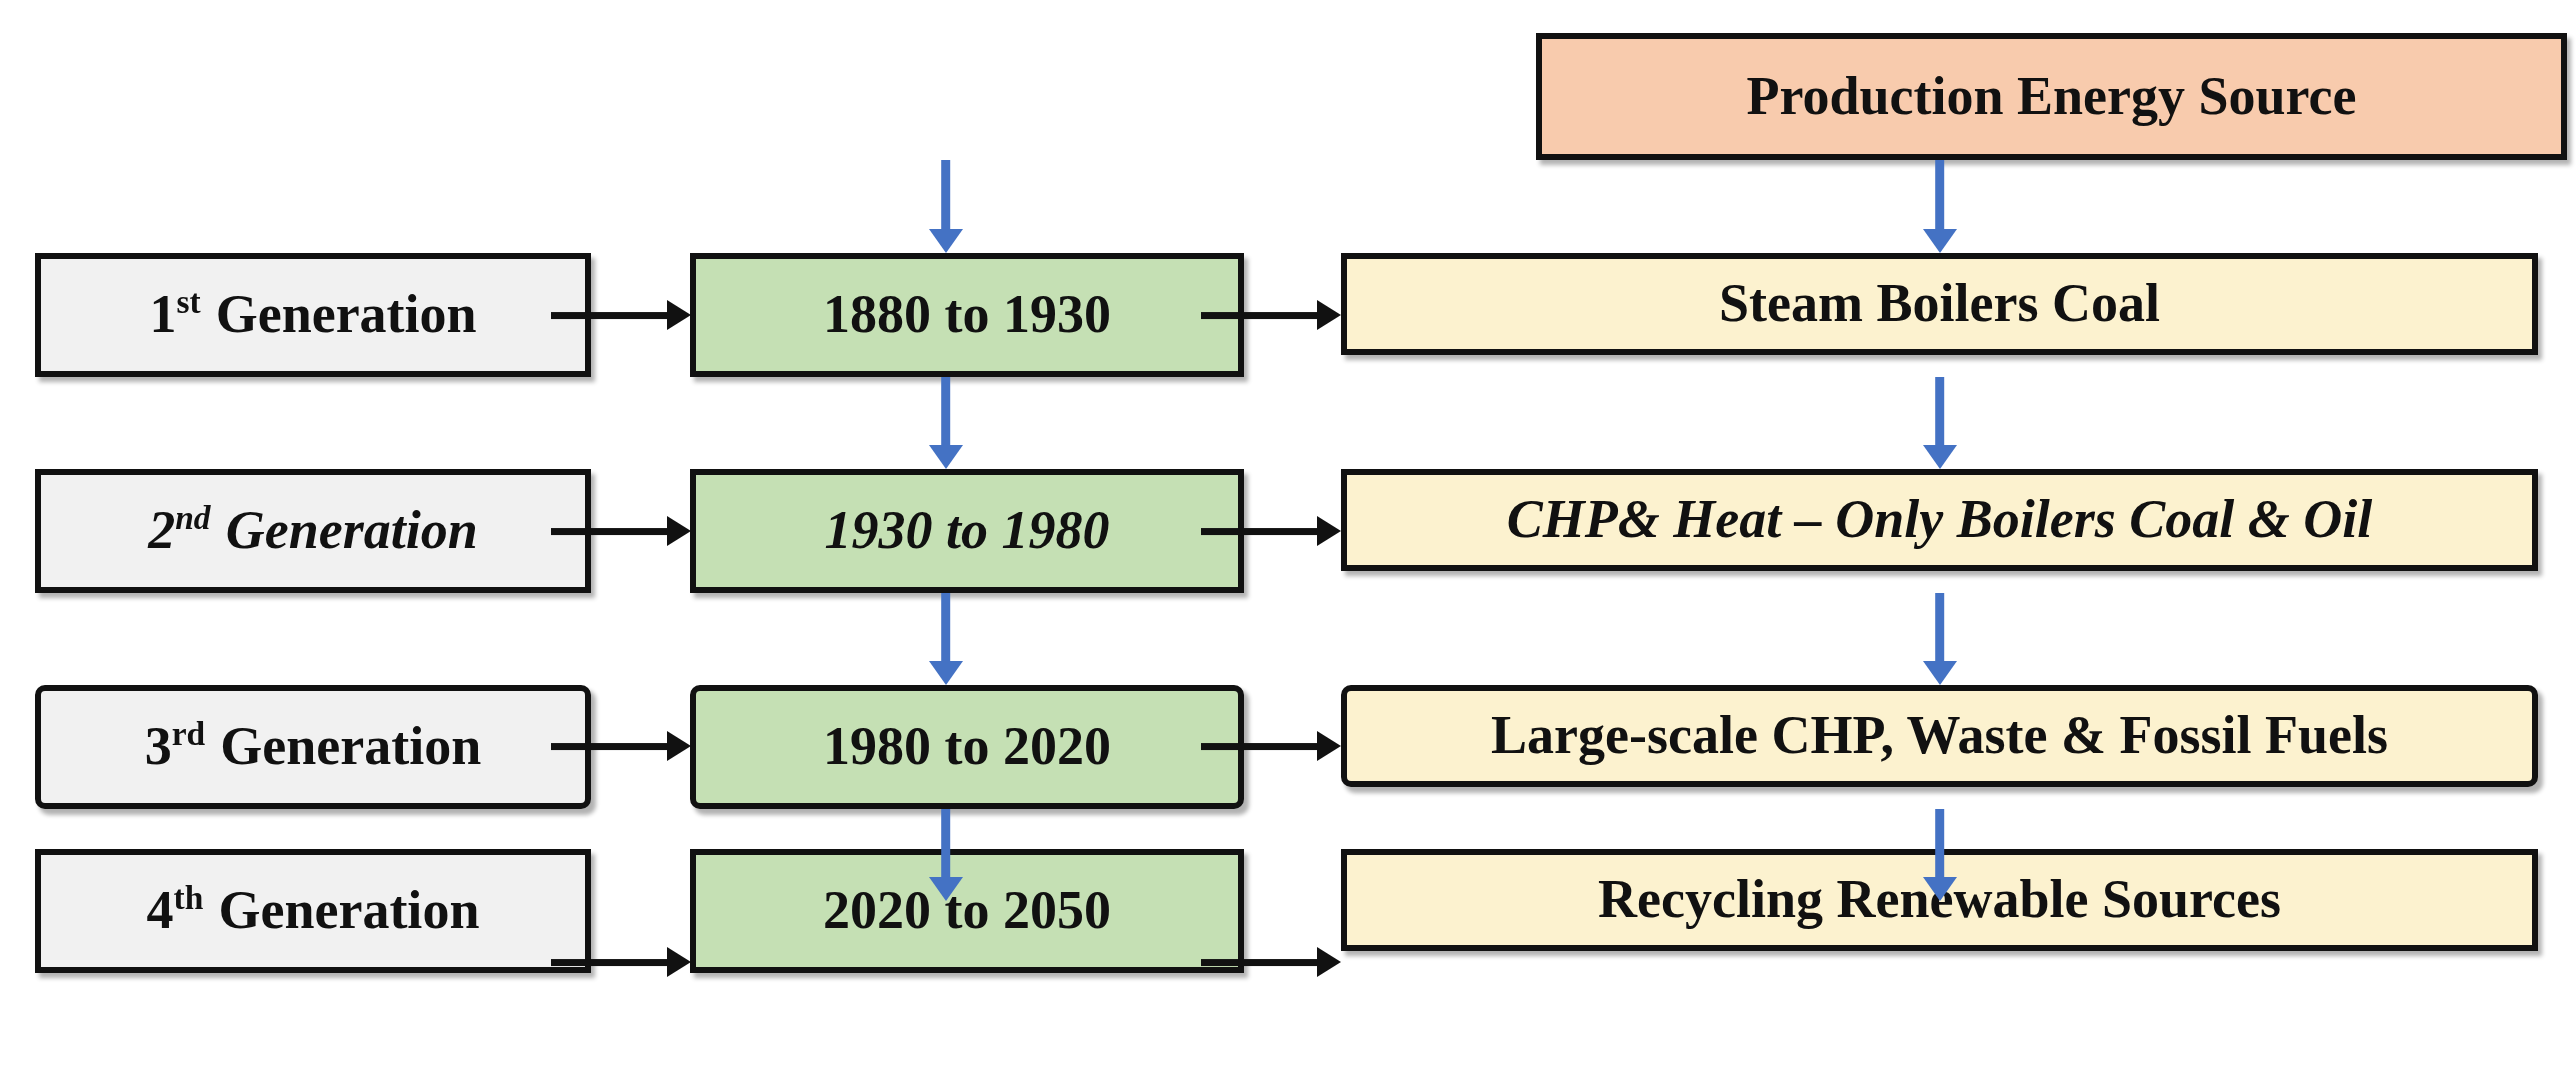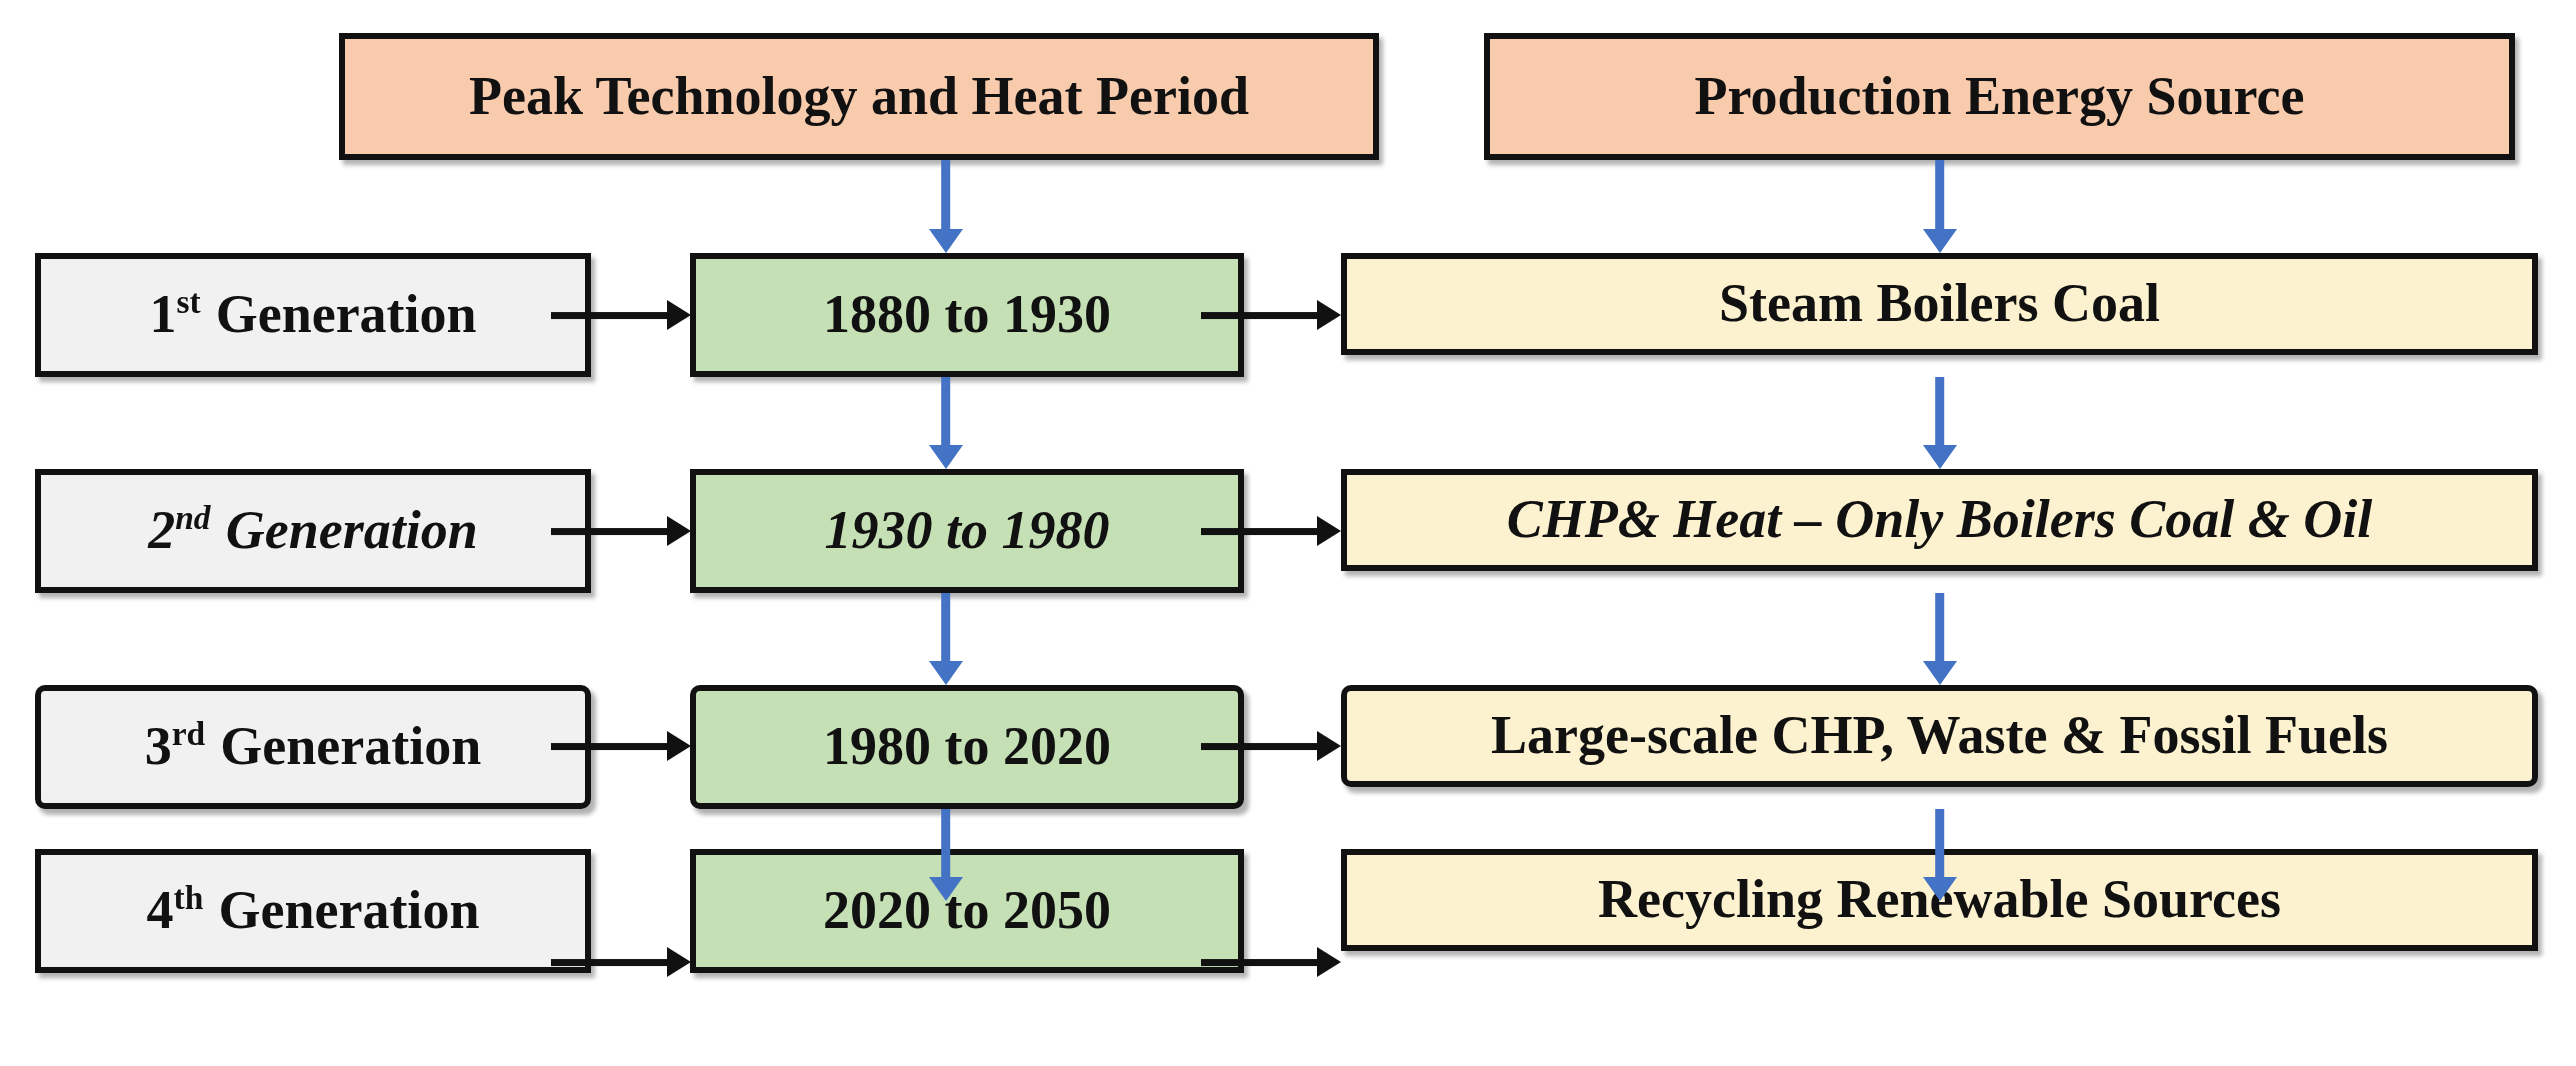--- a/index.html
+++ b/index.html
@@ -66,24 +66,21 @@
     border-left: 17.5px solid transparent;
     border-right: 17.5px solid transparent;
     border-top: 24.5px solid var(--blue, #4472C4);
   }
 </style>
 </head>
 <body>
 
 <div id="canvas">
 
-  <div class="box header" style="left:339px; width:1040px;">
-    <span>Peak Technology and Heat Period</span>
-  </div>
-  <div class="box header" style="left:1484px; width:1031px;">
+  <div class="box header" style="left:1536px; width:1031px;">
     <span>Production Energy Source</span>
   </div>
 
   <div class="box gen row1">
     <span><span>1</span><sup>st</sup><span class="word">Generation</span></span>
   </div>
   <div class="box period row1">
     <span>1880 to 1930</span>
   </div>
   <div class="box source row1">

